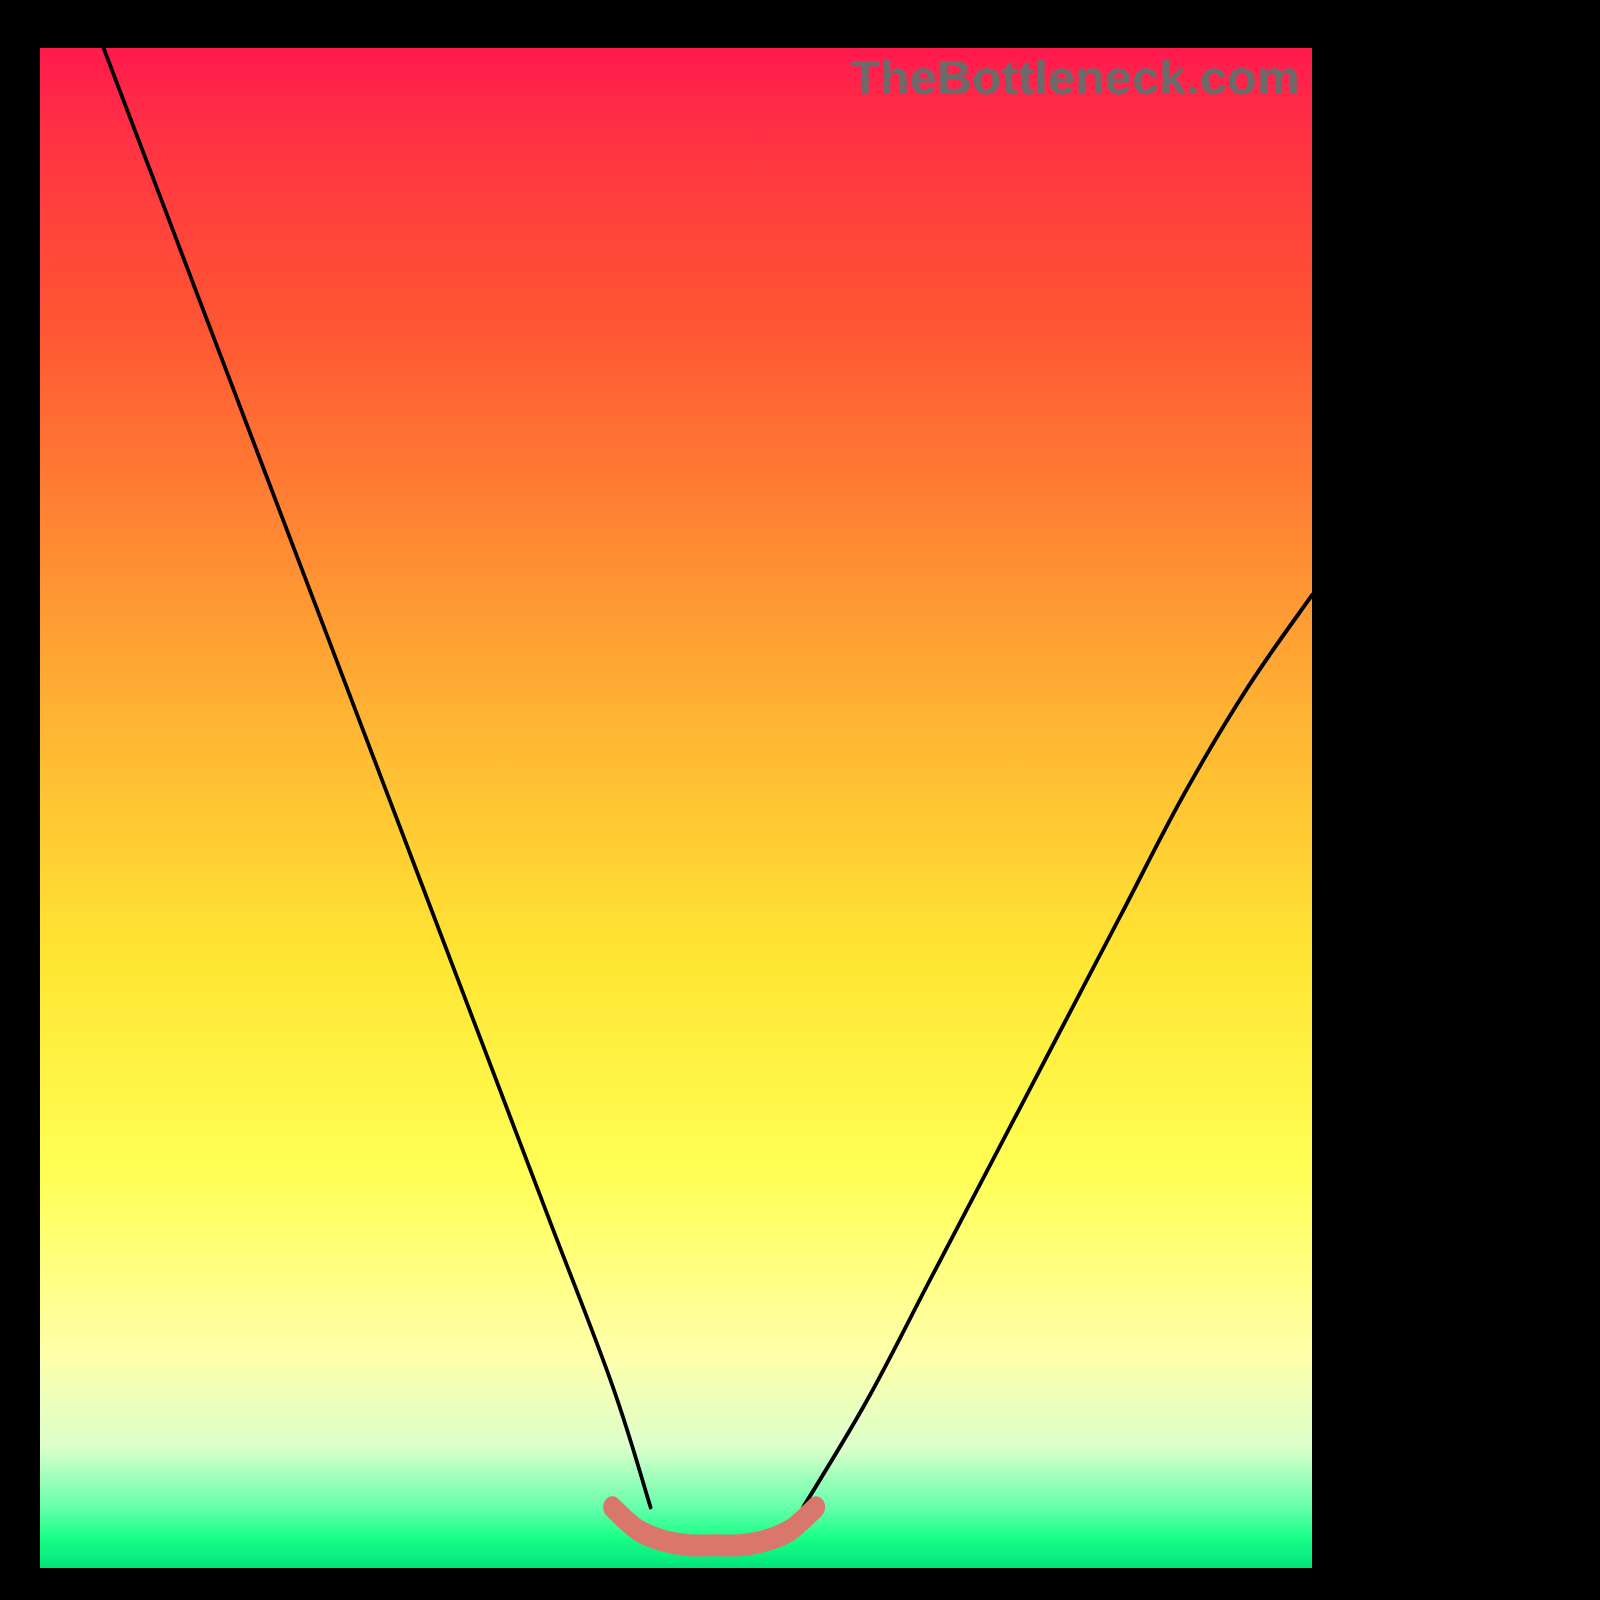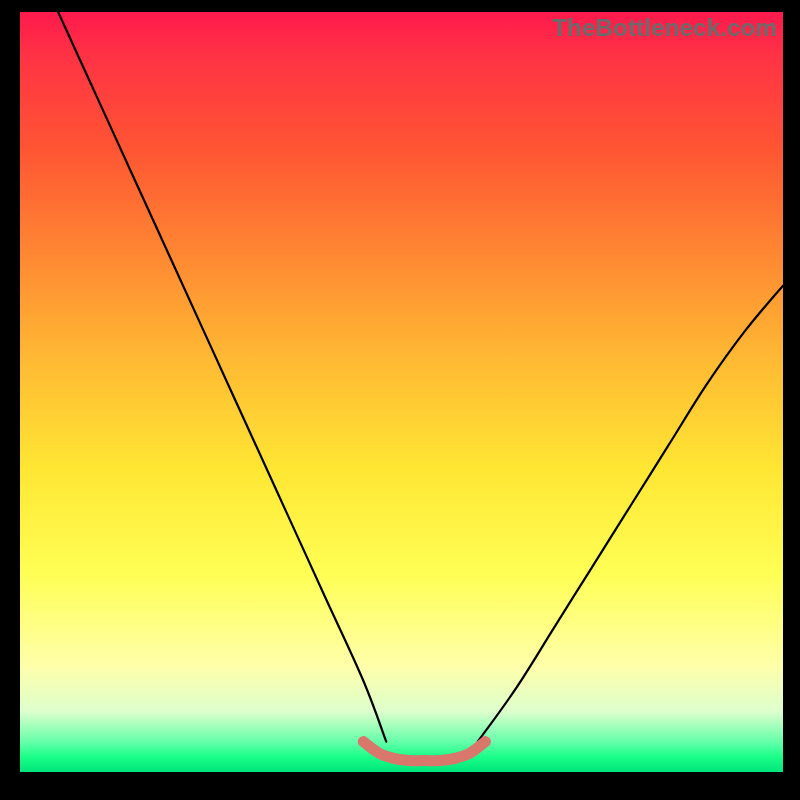--- a/index.html
+++ b/index.html
@@ -6,22 +6,22 @@
   html, body { width: 800px; height: 800px; overflow: hidden; background: #000; }
   .frame {
     width: 800px;
     height: 800px;
     background: #000;
     position: relative;
   }
   .plot-area {
     position: absolute;
     left: 20px;
-    top: 12px;
-    width: 763px;
+    top: 24px;
+    width: 636px;
     height: 760px;
     background: linear-gradient(to bottom,
       #ff1a4d 0%,
       #ff3344 6%,
       #ff5533 18%,
       #ff8833 32%,
       #ffb733 45%,
       #ffe633 60%,
       #ffff55 74%,
       #ffffaa 86%,

